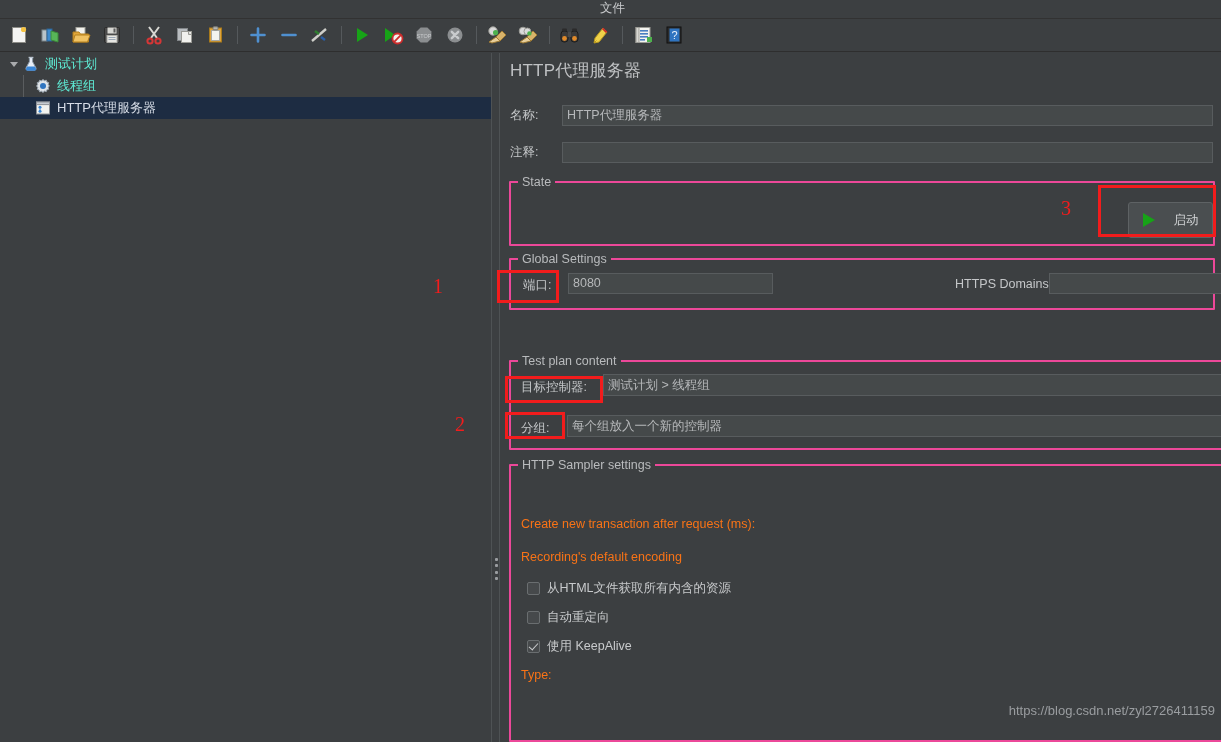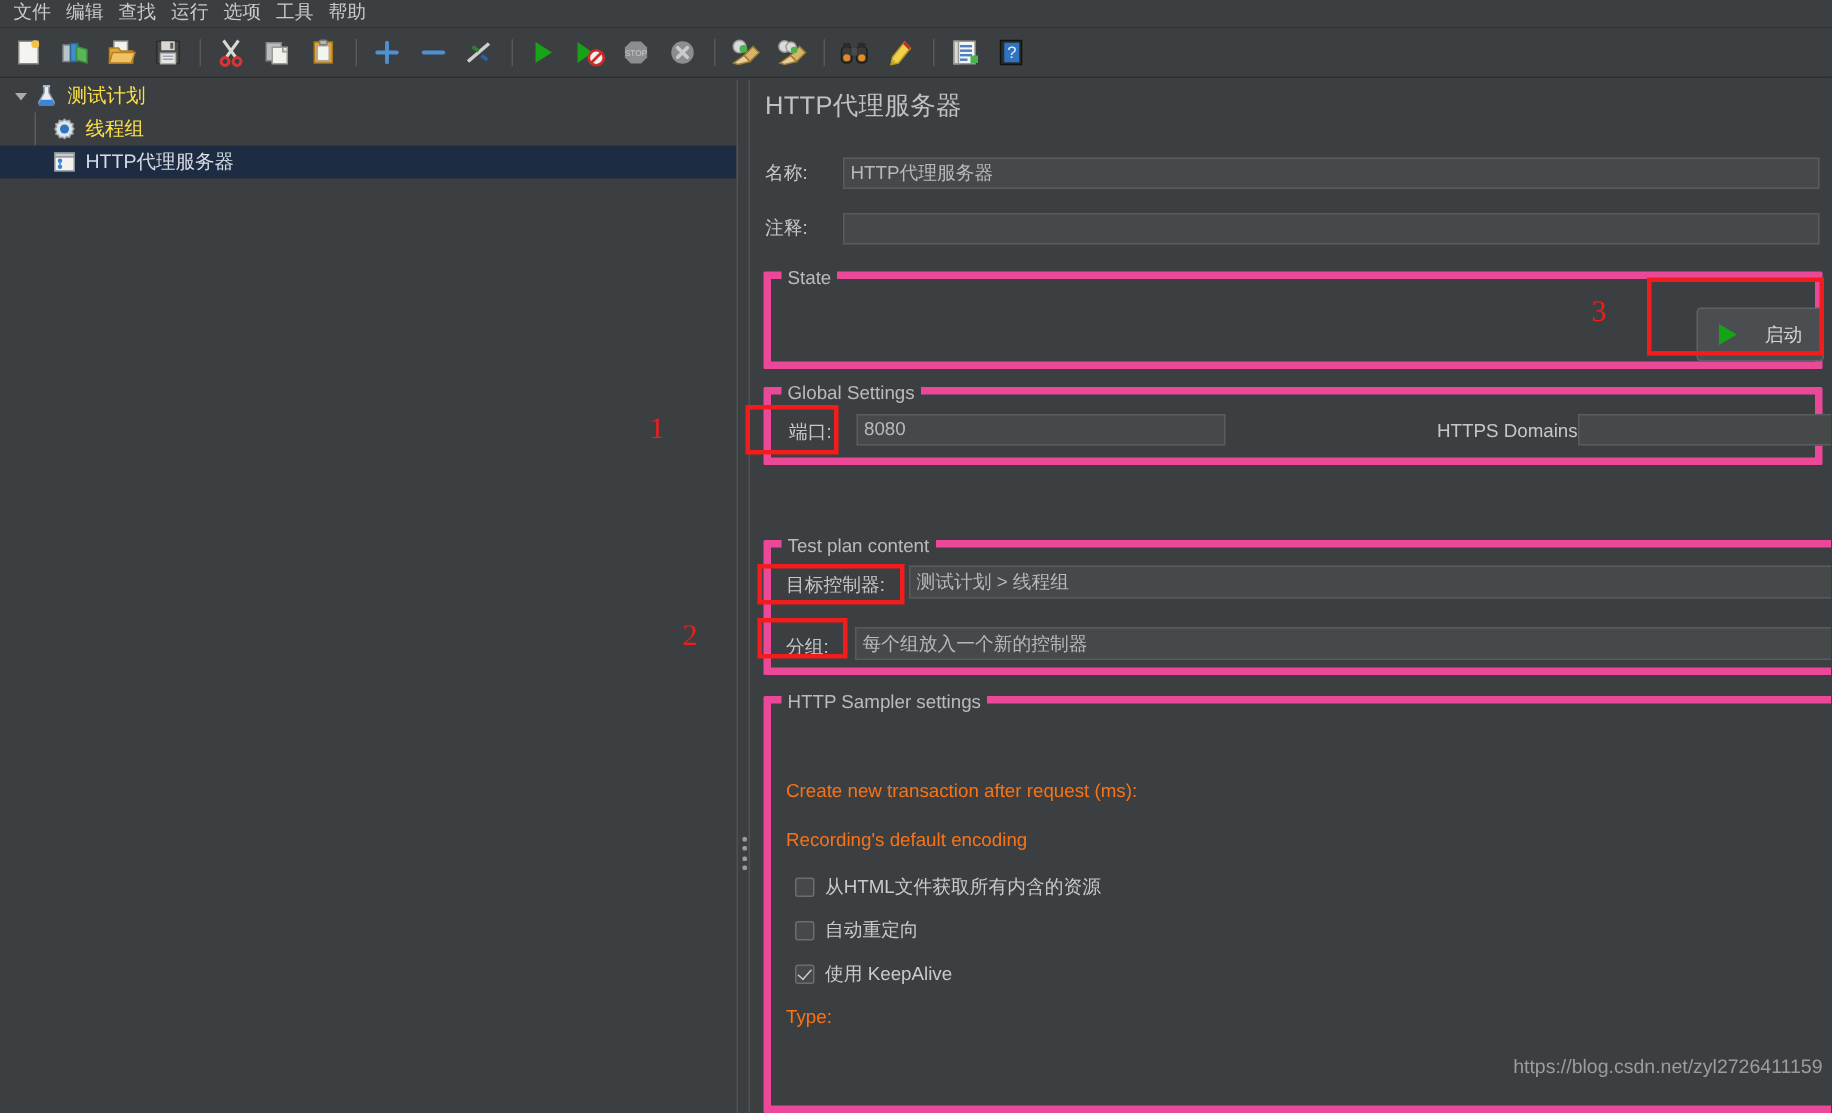--- a/index.html
+++ b/index.html
@@ -19,20 +19,21 @@
   }
 
   
   .menubar {
     position: absolute; left: 0; top: 0;
     width: 1221px; height: 19px;
     background: #3c3f41;
     border-bottom: 1px solid #323232;
     display: flex; align-items: center;
     padding-left: 4px;
+    flex-direction: column;
   }
   .menu-item {
     font-size: 12.5px;
     color: #c8cacc;
     padding: 1px 5px 2px 5px;
     line-height: 15px;
     white-space: nowrap;
     cursor: default;
   }
 
@@ -63,21 +64,21 @@
     position: absolute; left: 0; top: 53px;
     width: 491px; height: 689px;
     background: #3c3f41;
     overflow: hidden;
   }
   .tree-row {
     position: relative;
     height: 22px;
     display: flex; align-items: center;
     font-size: 13px;
-    color: #fde047;
+    color: #5eead4;
     white-space: nowrap;
     cursor: default;
   }
   .tree-row.selected {
     background: #1d2c42;
     color: #d6dce6;
   }
   .tree-toggle {
     width: 16px; height: 22px;
     display: flex; align-items: center; justify-content: center;
@@ -147,21 +148,21 @@
     line-height: 19px;
     padding: 0 4px;
     white-space: nowrap;
     overflow: hidden;
     outline: none;
   }
 
   
   .group {
     position: absolute;
-    border: 5px solid #ec4899;
+    border: 2px solid #ec4899;
     border-radius: 1px;
   }
   .group-title {
     position: absolute;
     top: -8px; left: 7px;
     padding: 0 4px;
     background: #3c3f41;
     font-size: 12.5px;
     color: #b9bbbd;
     white-space: nowrap;
@@ -547,21 +548,21 @@
       <div class="group-title">State</div>
       <div class="btn" style="position:absolute; left:617px; top:19px; width:85px; height:36px;">
         <span class="play-tri"></span>
         <span>启动</span>
       </div>
     </div>
 
     <div class="group" style="left:8px; top:205px; width:706px; height:52px;">
       <div class="group-title">Global Settings</div>
       <div class="fieldlabel" style="position:absolute; left:12px; top:17px;">端口:</div>
-      <div class="textinput" style="position:absolute; left:57px; top:13px; width:246px;">8080</div>
+      <div class="textinput" style="position:absolute; left:57px; top:13px; width:205px;">8080</div>
       <div class="fieldlabel" style="position:absolute; left:444px; top:17px;">HTTPS Domains:</div>
       <div class="textinput" style="position:absolute; left:538px; top:13px; width:246px;"></div>
     </div>
 
 
     <div class="group" style="left:8px; top:307px; width:760px; height:90px;">
       <div class="group-title">Test plan content</div>
 
       <div class="fieldlabel" style="position:absolute; left:10px; top:17px;">目标控制器:</div>
       <div class="combo" style="position:absolute; left:92px; top:12px; width:660px;">

